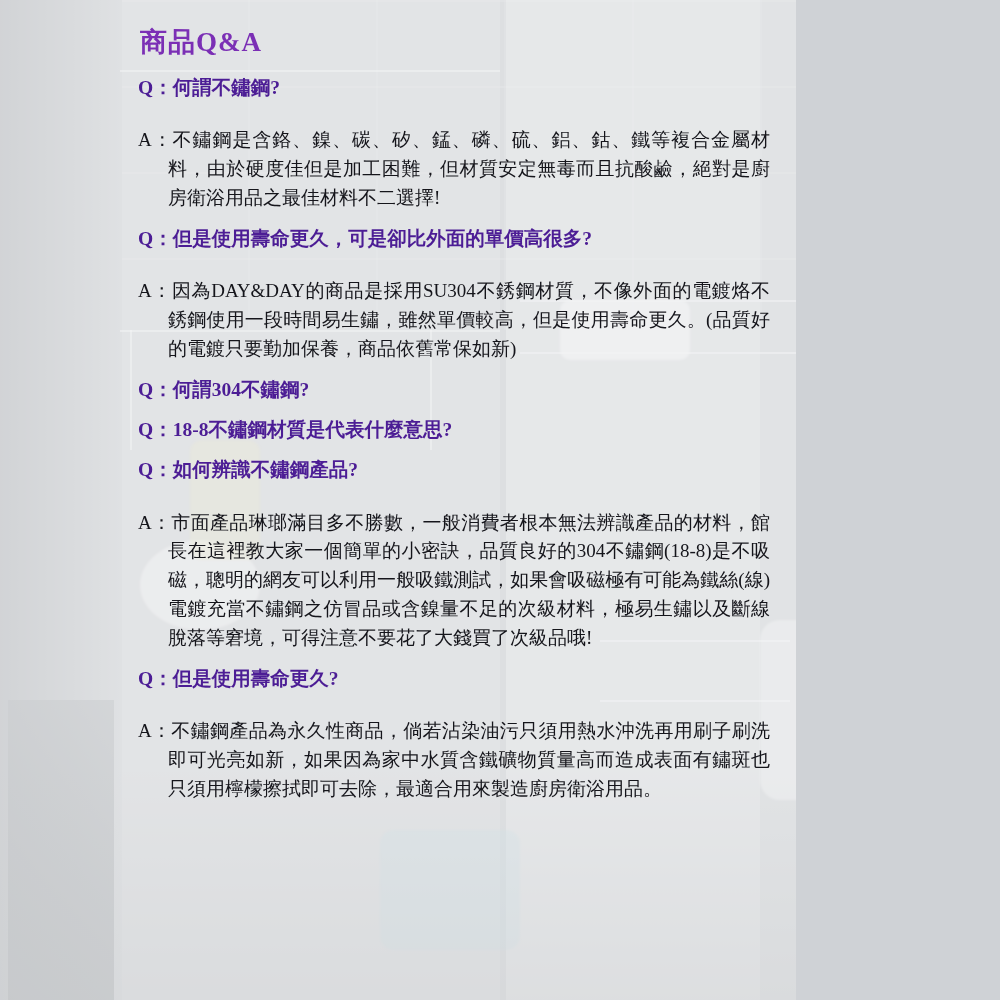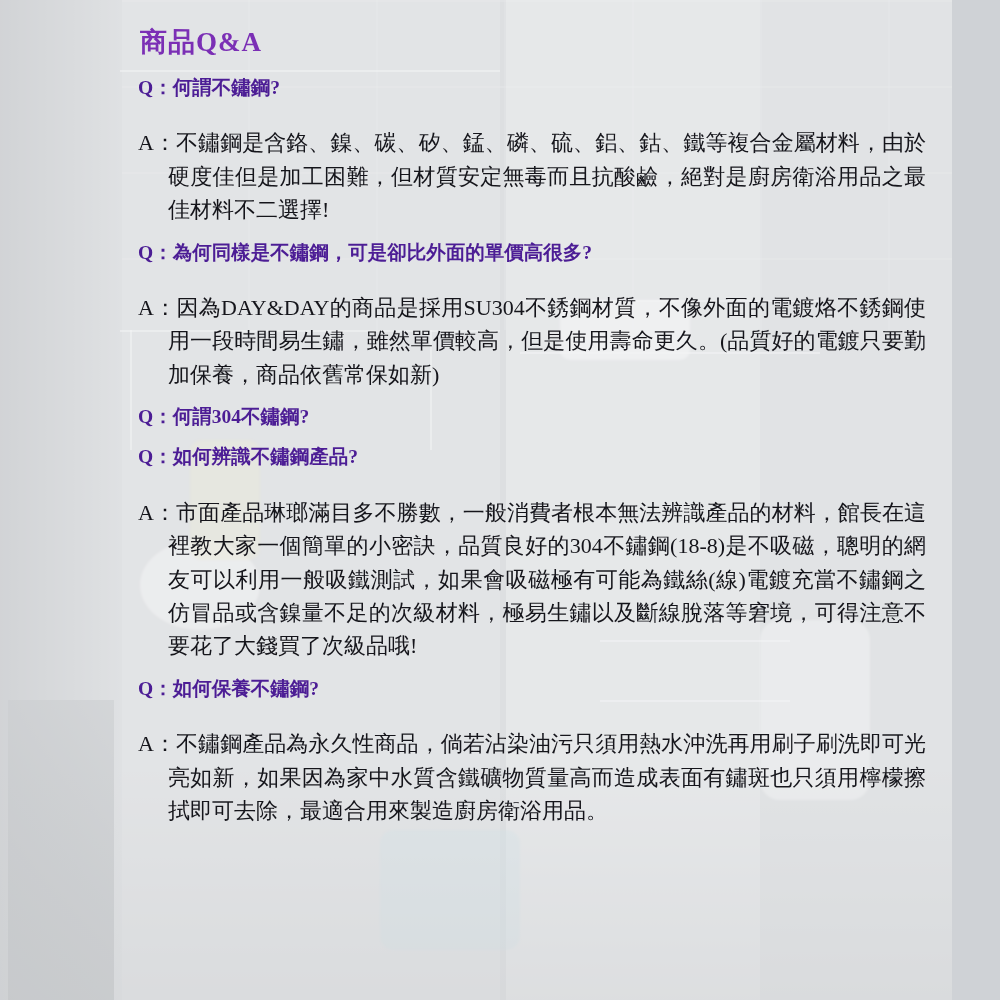--- a/index.html
+++ b/index.html
@@ -11,21 +11,21 @@
     width: 1000px;
     height: 1000px;
     overflow: hidden;
     font-family: "Liberation Serif", serif;
     background: #cfd2d6;
   }
 
   
   #page {
     position: relative;
-    width: 952px;
+    width: 796px;
     height: 1000px;
     overflow: hidden;
     background: #c9ccd0;
   }
   .bg {
     position: absolute;
     inset: 0;
     z-index: 0;
   }
   
@@ -103,21 +103,21 @@
   }
   .q-line {
     color: #4c1d95;
     font-size: 19.5px;
     font-weight: bold;
     line-height: 1.45;
     margin-bottom: 2px;
   }
   .a-line {
     color: #15151b;
-    font-size: 22px;
+    font-size: 19px;
     line-height: 1.52;
     text-align: justify;
     padding-left: 0;
     text-indent: 0;
     margin-top: 24px;
   }
   .a-body {
     display: block;
     padding-left: 30px;
     text-indent: -30px;
@@ -157,41 +157,42 @@
     <div class="doc-title">商品Q&amp;A</div>
 
     <div class="qa-block">
       <div class="q-line">Q：何謂不鏽鋼?</div>
       <div class="a-line">
           <span class="a-body">A：不鏽鋼是含鉻、鎳、碳、矽、錳、磷、硫、鋁、鈷、鐵等複合金屬材料，由於硬度佳但是加工困難，但材質安定無毒而且抗酸鹼，絕對是廚房衛浴用品之最佳材料不二選擇!</span>
         </div>
     </div>
 
     <div class="qa-block">
-      <div class="q-line">Q：為何同樣是不鏽鋼，可是卻比外面的單價高很多?</div>
+      <div class="q-line">Q：但是使用壽命更久，可是卻比外面的單價高很多?</div>
       <div class="a-line">
           <span class="a-body">A：因為DAY&amp;DAY的商品是採用SU304不銹鋼材質，不像外面的電鍍烙不銹鋼使用一段時間易生鏽，雖然單價較高，但是使用壽命更久。(品質好的電鍍只要勤加保養，商品依舊常保如新)</span>
         </div>
     </div>
 
     <div class="qa-block">
       <div class="q-line">Q：何謂304不鏽鋼?</div>
     </div>
 
     <div class="qa-block">
+      <div class="q-line">Q：18-8不鏽鋼材質是代表什麼意思?</div>
     </div>
 
     <div class="qa-block">
       <div class="q-line">Q：如何辨識不鏽鋼產品?</div>
       <div class="a-line">
           <span class="a-body">A：市面產品琳瑯滿目多不勝數，一般消費者根本無法辨識產品的材料，館長在這裡教大家一個簡單的小密訣，品質良好的304不鏽鋼(18-8)是不吸磁，聰明的網友可以利用一般吸鐵測試，如果會吸磁極有可能為鐵絲(線)電鍍充當不鏽鋼之仿冒品或含鎳量不足的次級材料，極易生鏽以及斷線脫落等窘境，可得注意不要花了大錢買了次級品哦!</span>
         </div>
     </div>
 
     <div class="qa-block">
-      <div class="q-line">Q：如何保養不鏽鋼?</div>
+      <div class="q-line">Q：但是使用壽命更久?</div>
       <div class="a-line">
           <span class="a-body">A：不鏽鋼產品為永久性商品，倘若沾染油污只須用熱水沖洗再用刷子刷洗即可光亮如新，如果因為家中水質含鐵礦物質量高而造成表面有鏽斑也只須用檸檬擦拭即可去除，最適合用來製造廚房衛浴用品。</span>
         </div>
     </div>
 
   </div>
 </div>
 
 </body></html>

